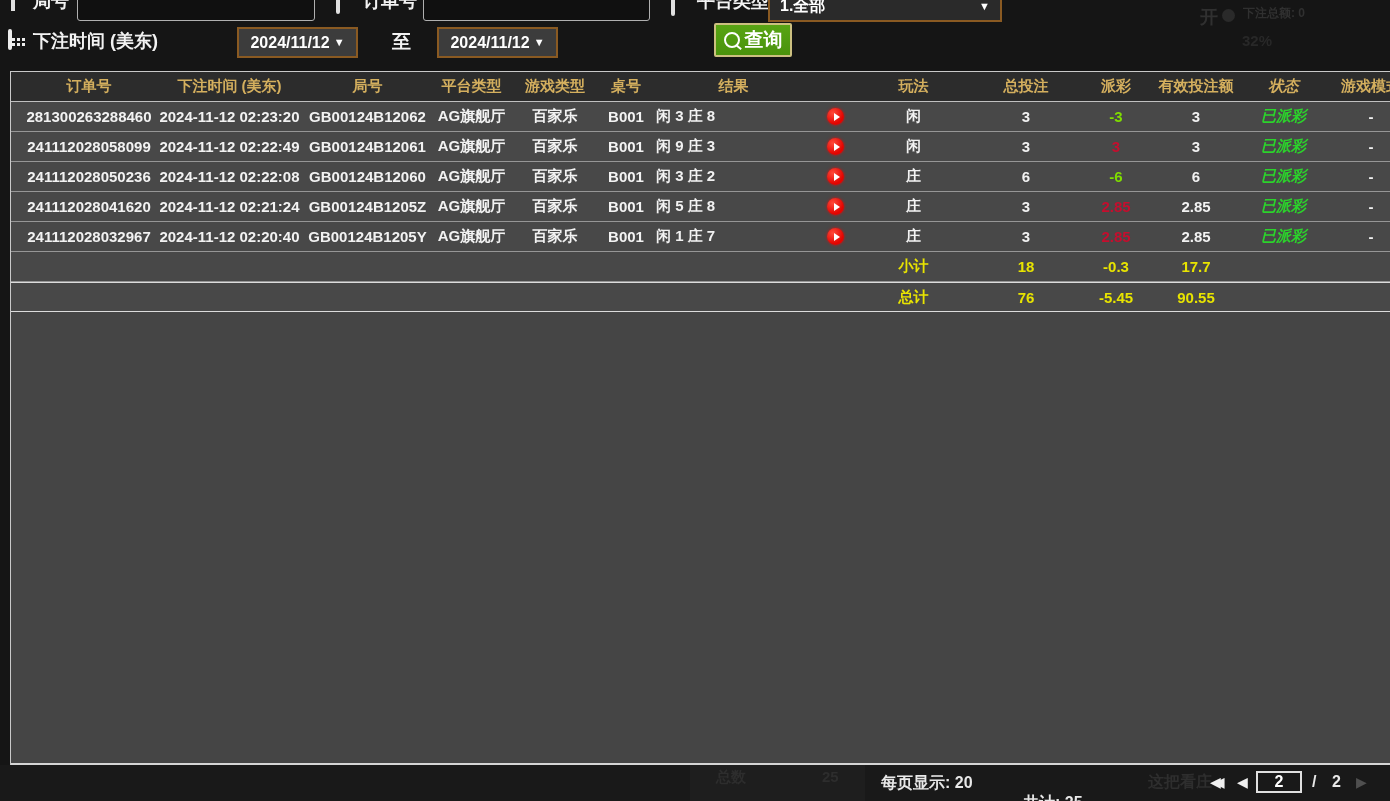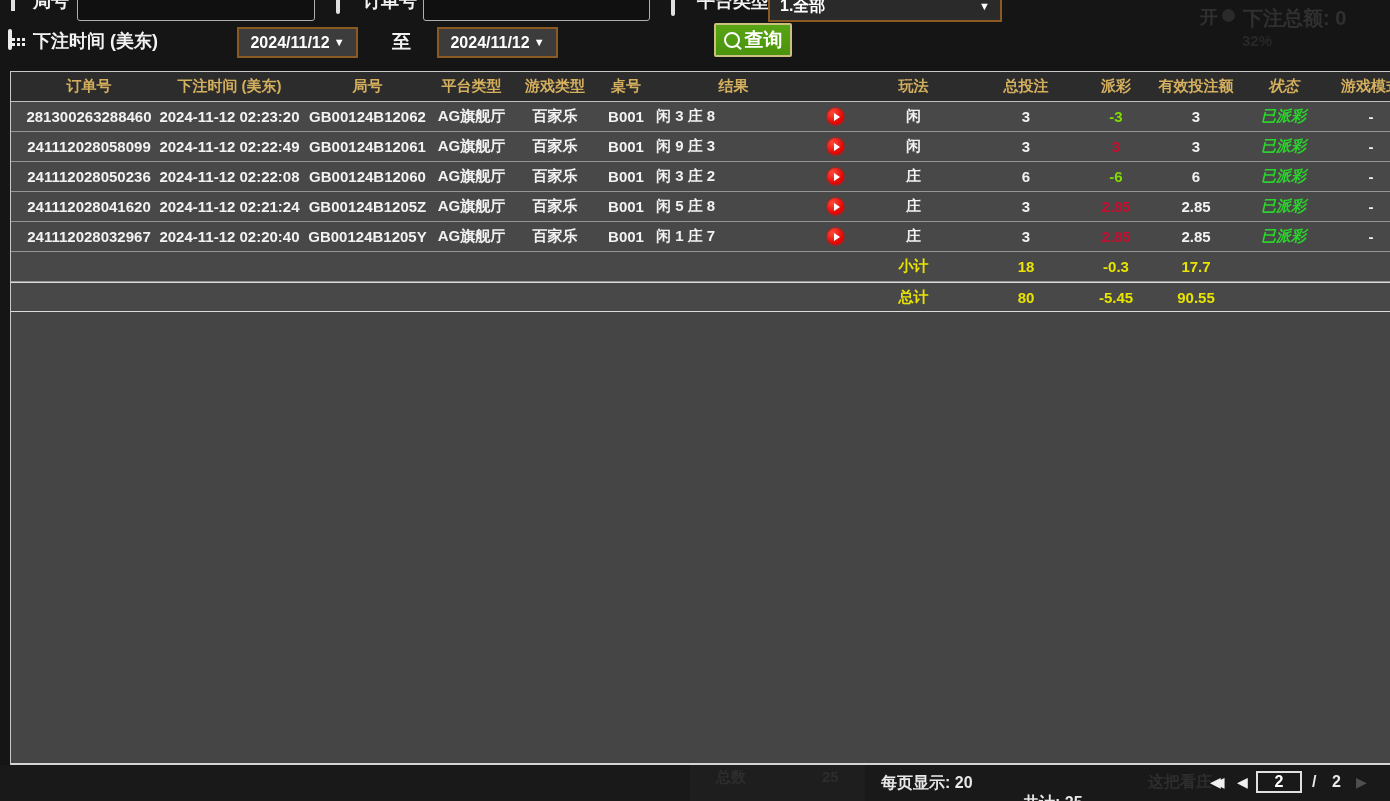--- a/index.html
+++ b/index.html
@@ -117,21 +117,21 @@
     <span>2024/11/12</span>
     <span class="caret">▼</span>
   </div>
   <div class="abs search-btn" style="left:666px;top:23px;width:78px;height:34px;">
     <span class="mag"></span>
     <span>查询</span>
   </div>
 
   <div class="abs ghost" style="left:1200px;top:5px;font-size:18px;color:#303030;">开</div>
   <div class="abs ghost-dot" style="left:1222px;top:9px;"></div>
-  <div class="abs ghost" style="left:1243px;top:5px;font-size:20px;color:#303030;">下注总额: 0</div>
+  <div class="abs ghost" style="left:1243px;top:5px;font-size:12px;color:#303030;">下注总额: 0</div>
   <div class="abs ghost" style="left:1242px;top:32px;font-size:15px;color:#282828;">32%</div>
 
   <div class="tbl">
 
     <div class="trow head">
       <div class="c c1">订单号</div>
       <div class="c c2">下注时间 (美东)</div>
       <div class="c c3">局号</div>
       <div class="c c4">平台类型</div>
       <div class="c c5">游戏类型</div>
@@ -256,21 +256,21 @@
       <div class="c c9">18</div>
       <div class="c c10">-0.3</div>
       <div class="c c11">17.7</div>
       <div class="c c12"></div>
       <div class="c c13"></div>
     </div>
 
     <div class="trow sum last">
       <div class="c spacer7"></div>
       <div class="c c8">总计</div>
-      <div class="c c9">80</div>
+      <div class="c c9">76</div>
       <div class="c c10">-5.45</div>
       <div class="c c11">90.55</div>
       <div class="c c12"></div>
       <div class="c c13"></div>
     </div>
 
     <div class="empty-body"></div>
   </div>
 
   <div class="footer">

